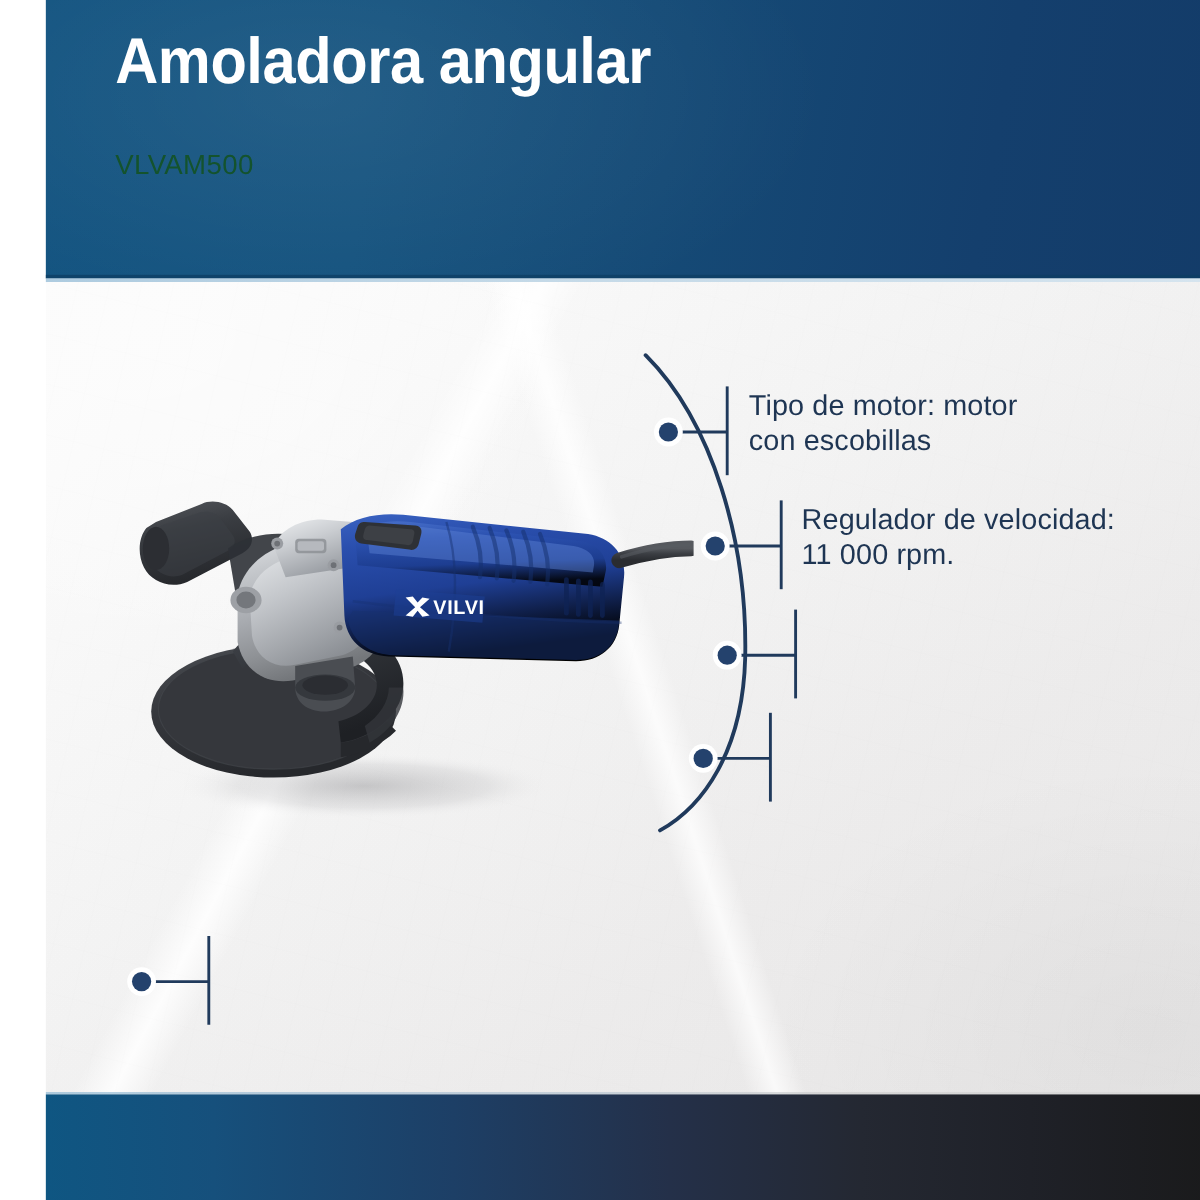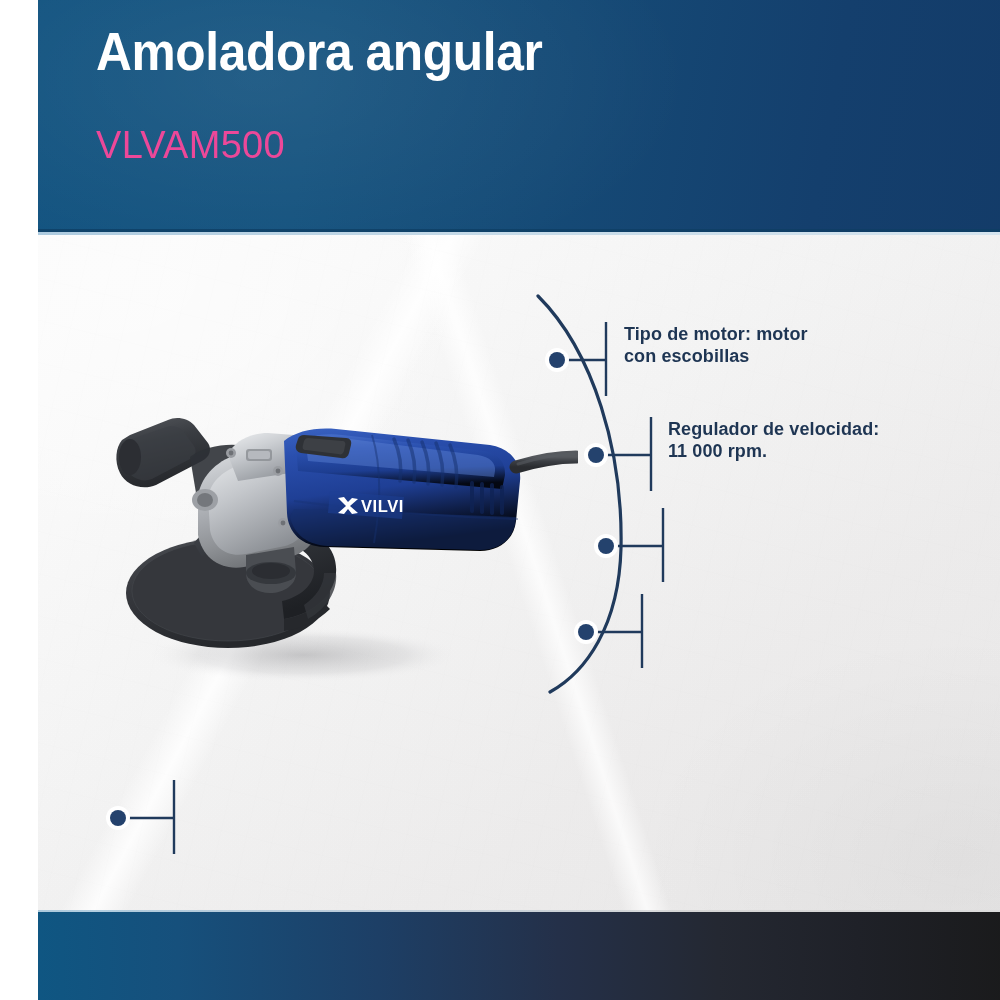--- a/index.html
+++ b/index.html
@@ -54,22 +54,22 @@
     font-weight: 700;
     letter-spacing: -0.4px;
     transform: scaleX(0.92);
     transform-origin: left center;
     white-space: nowrap;
     line-height: 1.1;
   }
   .subtitle {
     position: absolute;
     left: 58px; top: 124px;
-    color: #ec4899;
-    font-size: 38px;
+    color: #14532d;
+    font-size: 23px;
     font-weight: 400;
     letter-spacing: 0.3px;
     white-space: nowrap;
   }
 
   
   .body-area {
     position: absolute;
     left: 0; top: 235px;
     width: 1000px;
@@ -117,26 +117,26 @@
   
   .svg-layer {
     position: absolute;
     left: 0; top: 0;
     width: 1000px; height: 1000px;
     pointer-events: none;
   }
   .callout-text {
     position: absolute;
     color: #1f3busy;
-    font-size: 18px;
+    font-size: 24px;
     line-height: 1.22;
     color: #1e3553;
     letter-spacing: 0.1px;
     white-space: pre-line;
-    font-weight: 700;
+    font-weight: 400;
   }
 
   
   .product {
     position: absolute;
     left: 60px;
     top: 405px;
     width: 480px;
     height: 285px;
   }

